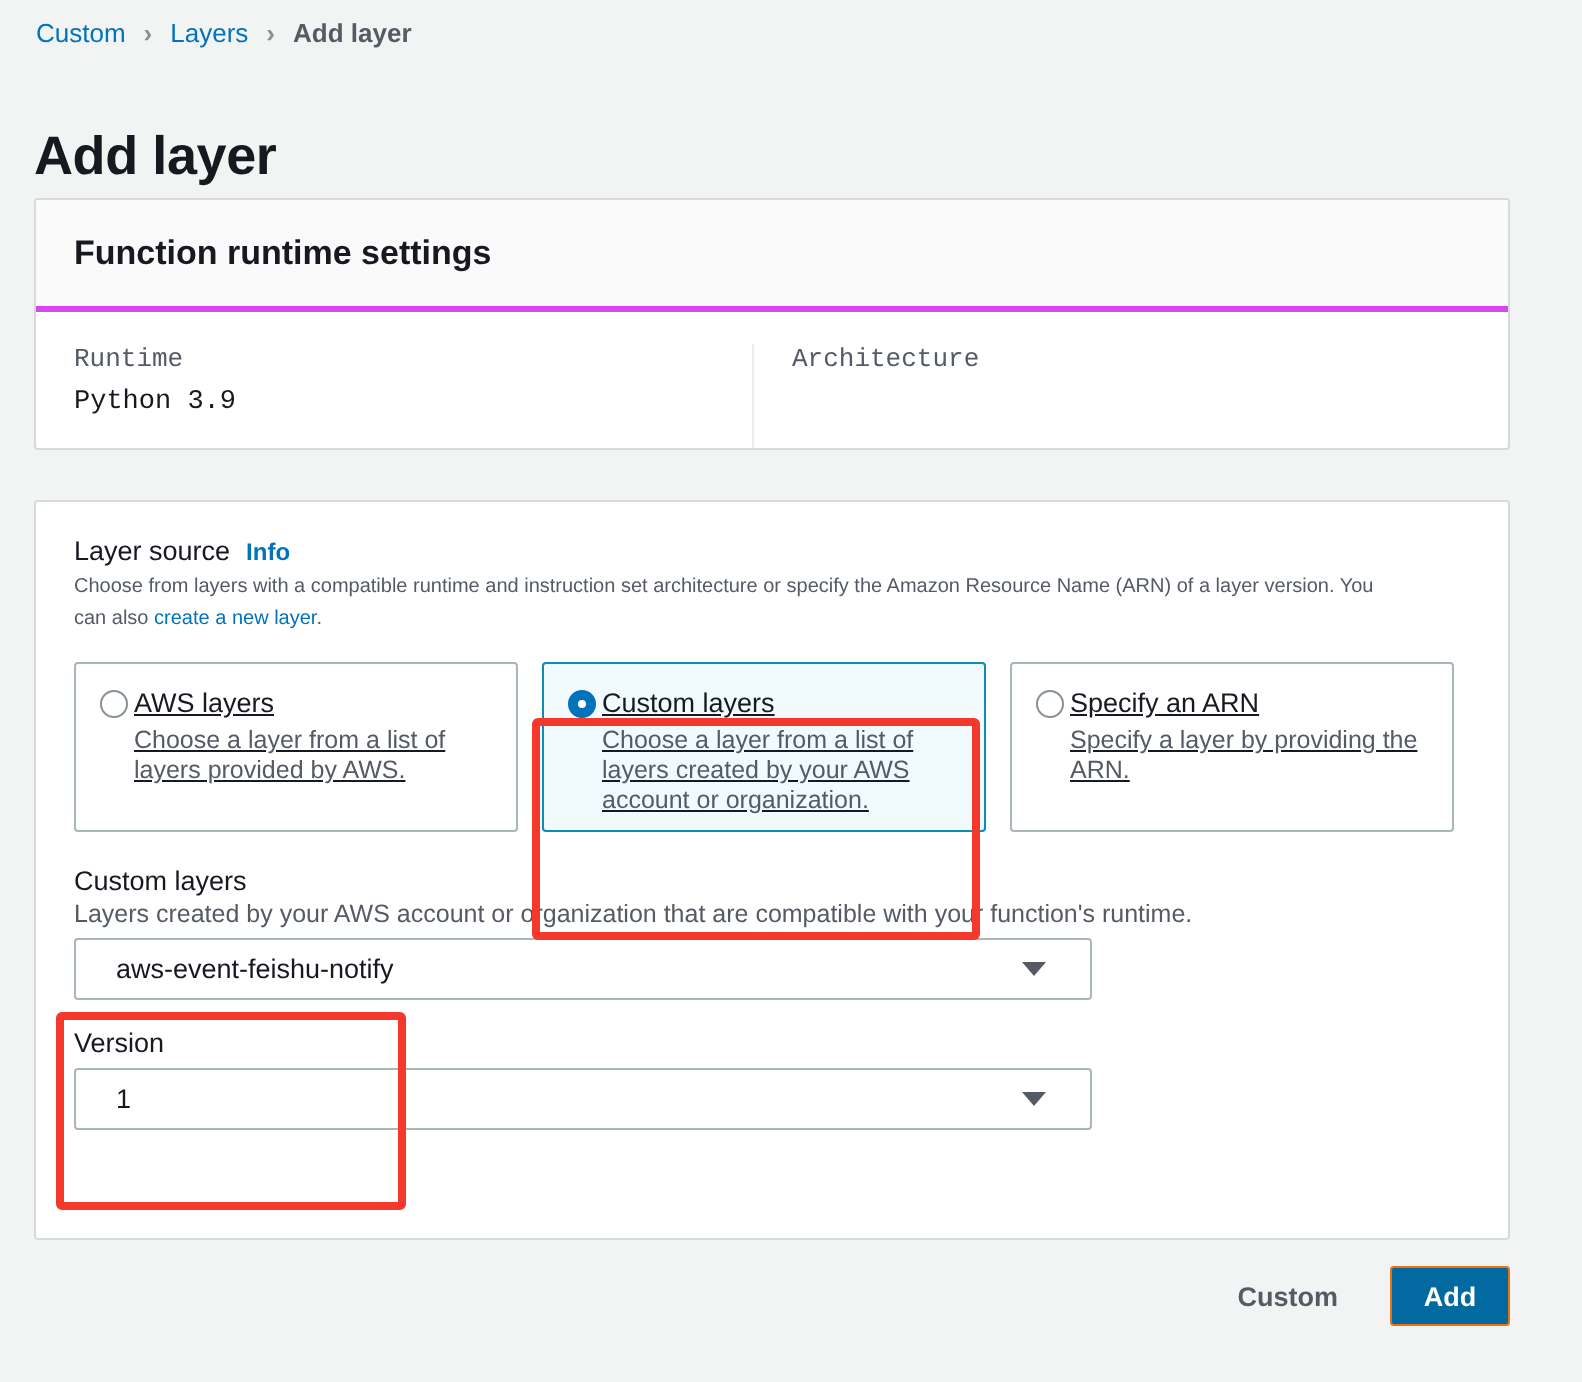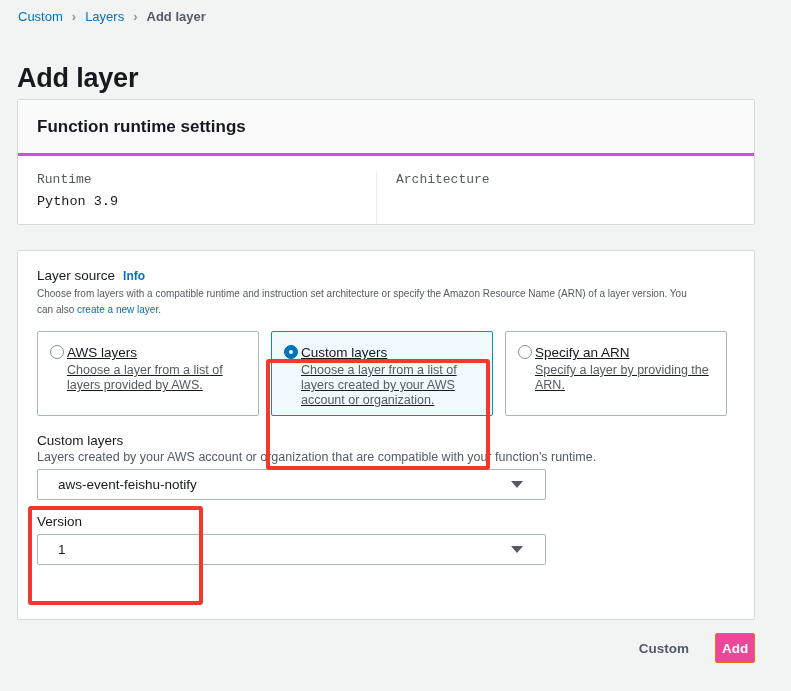--- a/index.html
+++ b/index.html
@@ -272,25 +272,25 @@
     background: transparent;
     border: none;
     cursor: pointer;
     padding: 6px 4px;
     font-family: "Liberation Sans", sans-serif;
   }
   .btn-add {
     font-size: 13.5px;
     font-weight: bold;
     color: #ffffff;
-    background: #ec4899;
+    background: #0369a1;
     border: 1px solid #ec7211;
     border-radius: 2px;
     cursor: pointer;
-    width: 40px;
+    width: 60px;
     height: 30px;
     font-family: "Liberation Sans", sans-serif;
   }
 
   
   .annot {
     position: absolute;
     border: 4px solid #f5382c;
     border-radius: 3px;
     pointer-events: none;

